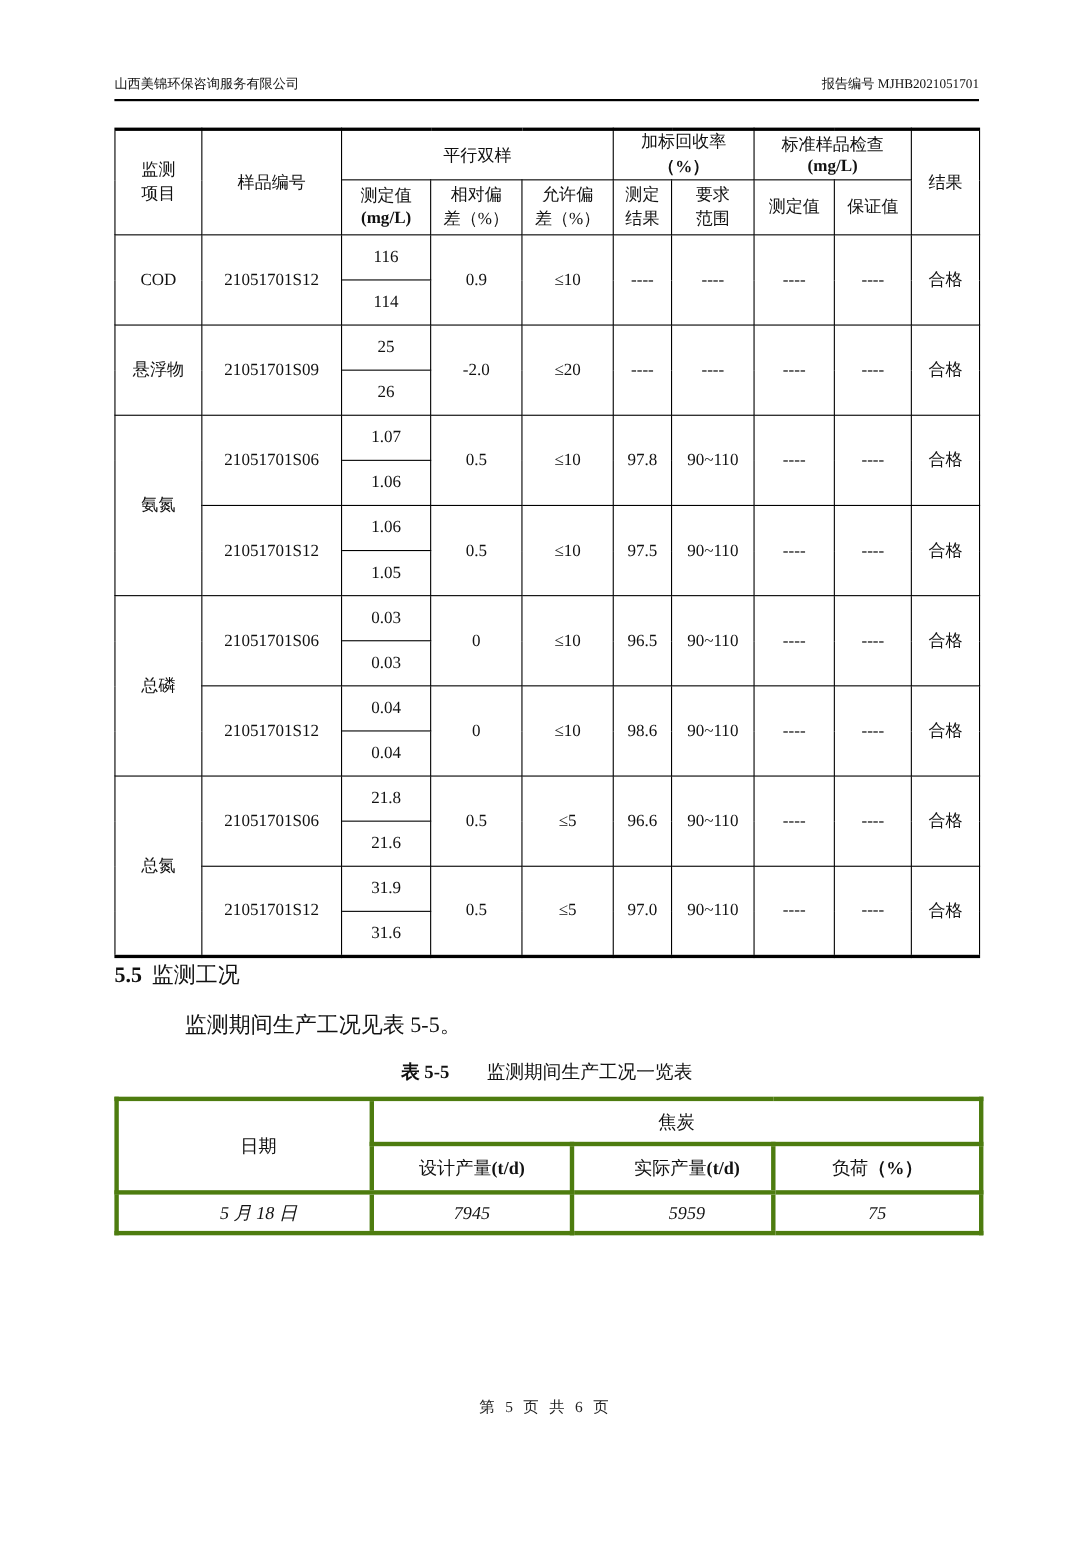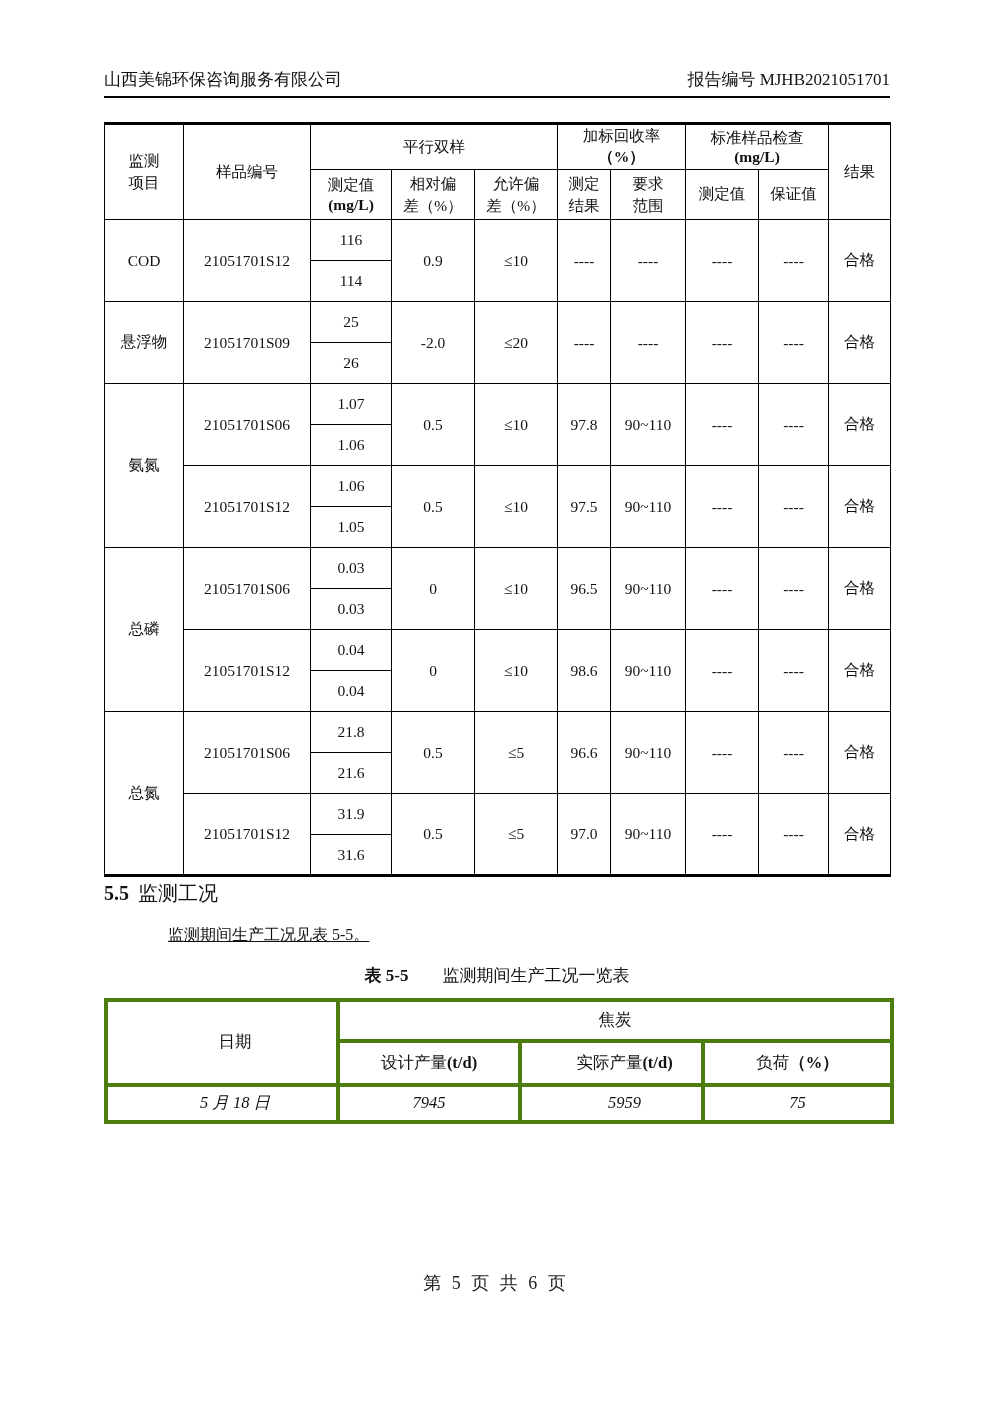--- a/index.html
+++ b/index.html
@@ -9,21 +9,21 @@
     font-family:"Liberation Serif","DejaVu Serif",serif; color:#111111;
     -webkit-font-smoothing:antialiased;
   }
   .content { position:absolute; left:104px; top:0; width:786px; }
 
   
   .page-header {
     margin-top:68px;
     display:flex; justify-content:space-between; align-items:flex-end;
     border-bottom:2px solid #000; padding-bottom:5px;
-    font-size:17px;
+    font-size:12px;
     gap:16px;
   }
 
   
   table.qa {
     margin-top:24px; width:786px; table-layout:fixed; border-collapse:collapse;
     border-top:3px solid #000; border-bottom:3px solid #000;
     border-left:1px solid #000; border-right:1px solid #000;
     text-align:center; font-size:15.5px;
   }
@@ -36,21 +36,21 @@
   table.qa tbody tr { height:41px; }
   .pre { white-space:pre-line; line-height:1.4;text-align:center; }
   .unit { display:block; font-weight:bold; }
   .grp-label { display:block; line-height:1.35; }
 
   
   .section-heading { margin-top:4px; font-size:20px; line-height:1.2; }
   .section-heading .num { font-weight:bold; margin-right:9px; }
 
   
-  .para { margin-top:20px; padding-left:64px; font-size:16px; line-height:1.3;text-decoration:underline; }
+  .para { margin-top:20px; padding-left:64px; font-size:20px; line-height:1.3; }
 
   
   .caption { margin-top:18px; text-align:center; font-size:17px; }
   .caption .cap-label { font-weight:bold; margin-right:34px; }
 
   
   table.prod {
     margin-top:11px; width:786px; table-layout:fixed; border-collapse:collapse;
     border-top:3px solid #000; border-bottom:4px solid #000;
     border-left:1px solid #000; border-right:1px solid #000;
@@ -61,21 +61,21 @@
   }
   table.prod .bR3 { border-right:3px solid #000;padding-left:28px; }
   table.prod tr.r1 { height:41px; }
   table.prod tr.r2 { height:44px; }
   table.prod tr.r3 { height:37px;font-style:italic; }
   table.prod .u { font-weight:bold;text-align:center; }
 
   
   .page-footer {
     position:absolute; top:1271px; left:0; width:992px;
-    text-align:center; font-size:18px; letter-spacing:3px; color:#222;
+    text-align:center; font-size:14px; letter-spacing:3px; color:#222;
   }
 </style>
 </head>
 <body>
 
 <div class="content">
 
   <div class="page-header">
     <span>山西美锦环保咨询服务有限公司</span>
     <span>报告编号 MJHB2021051701</span>

